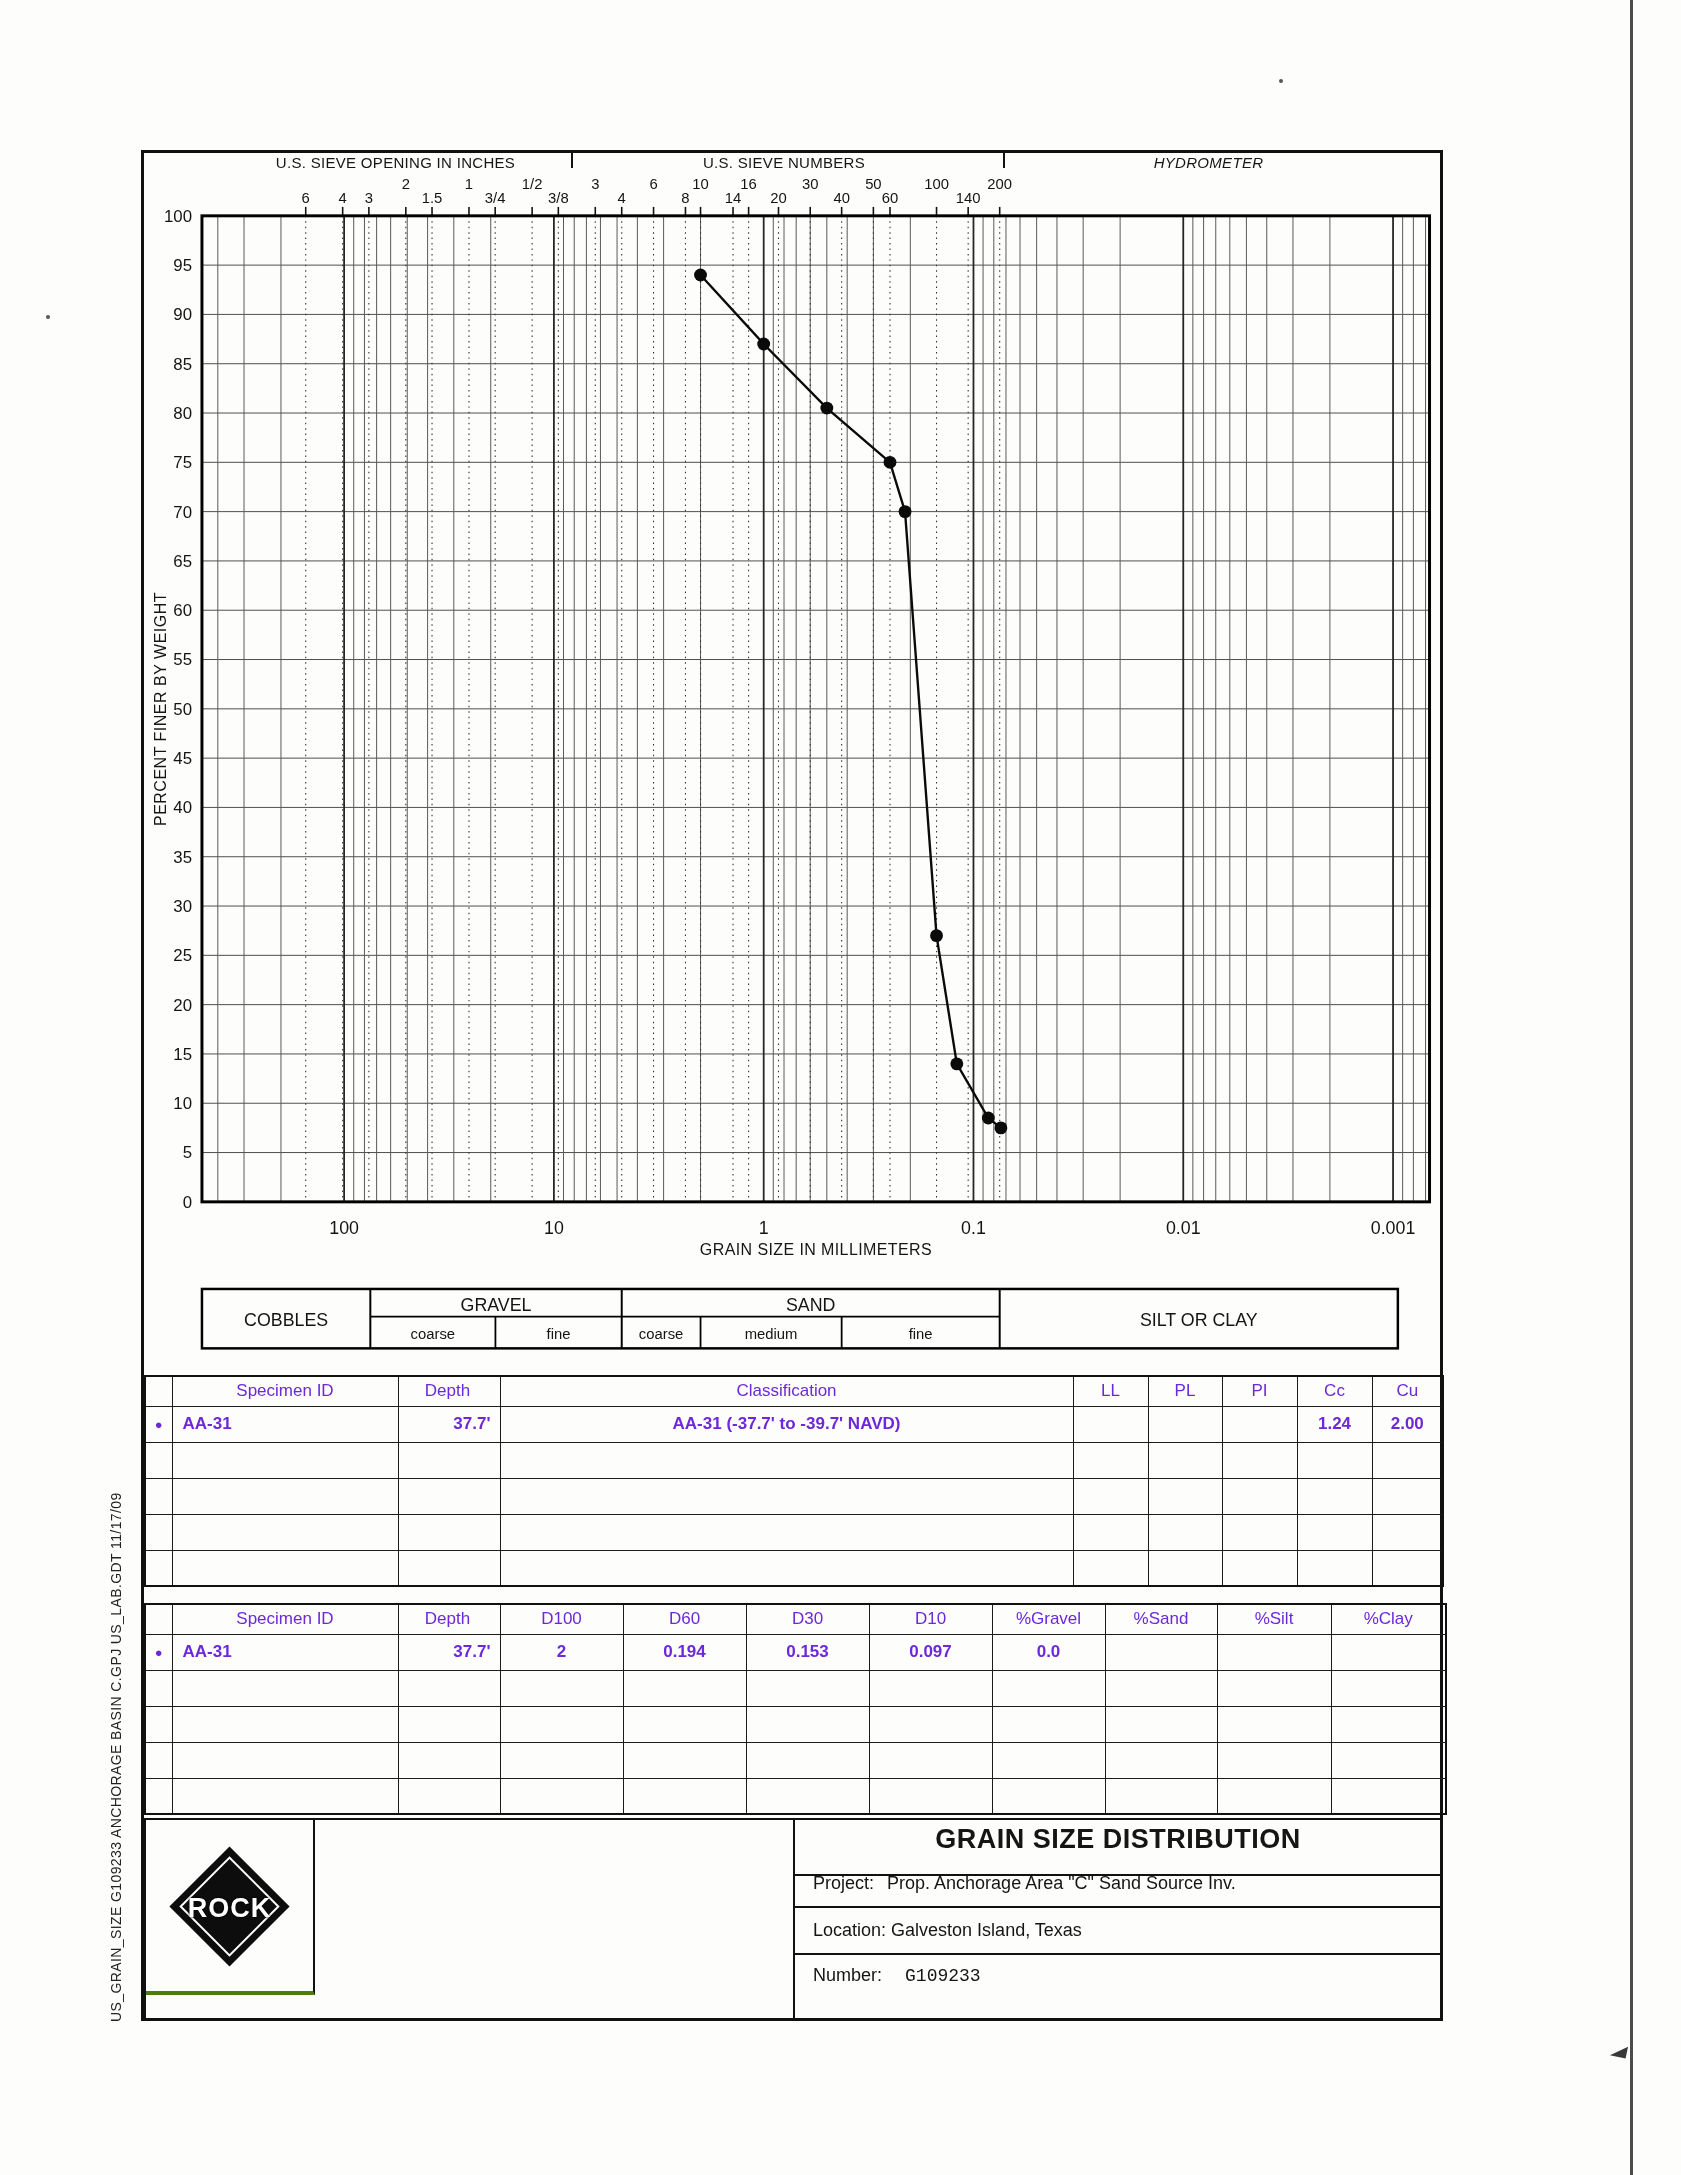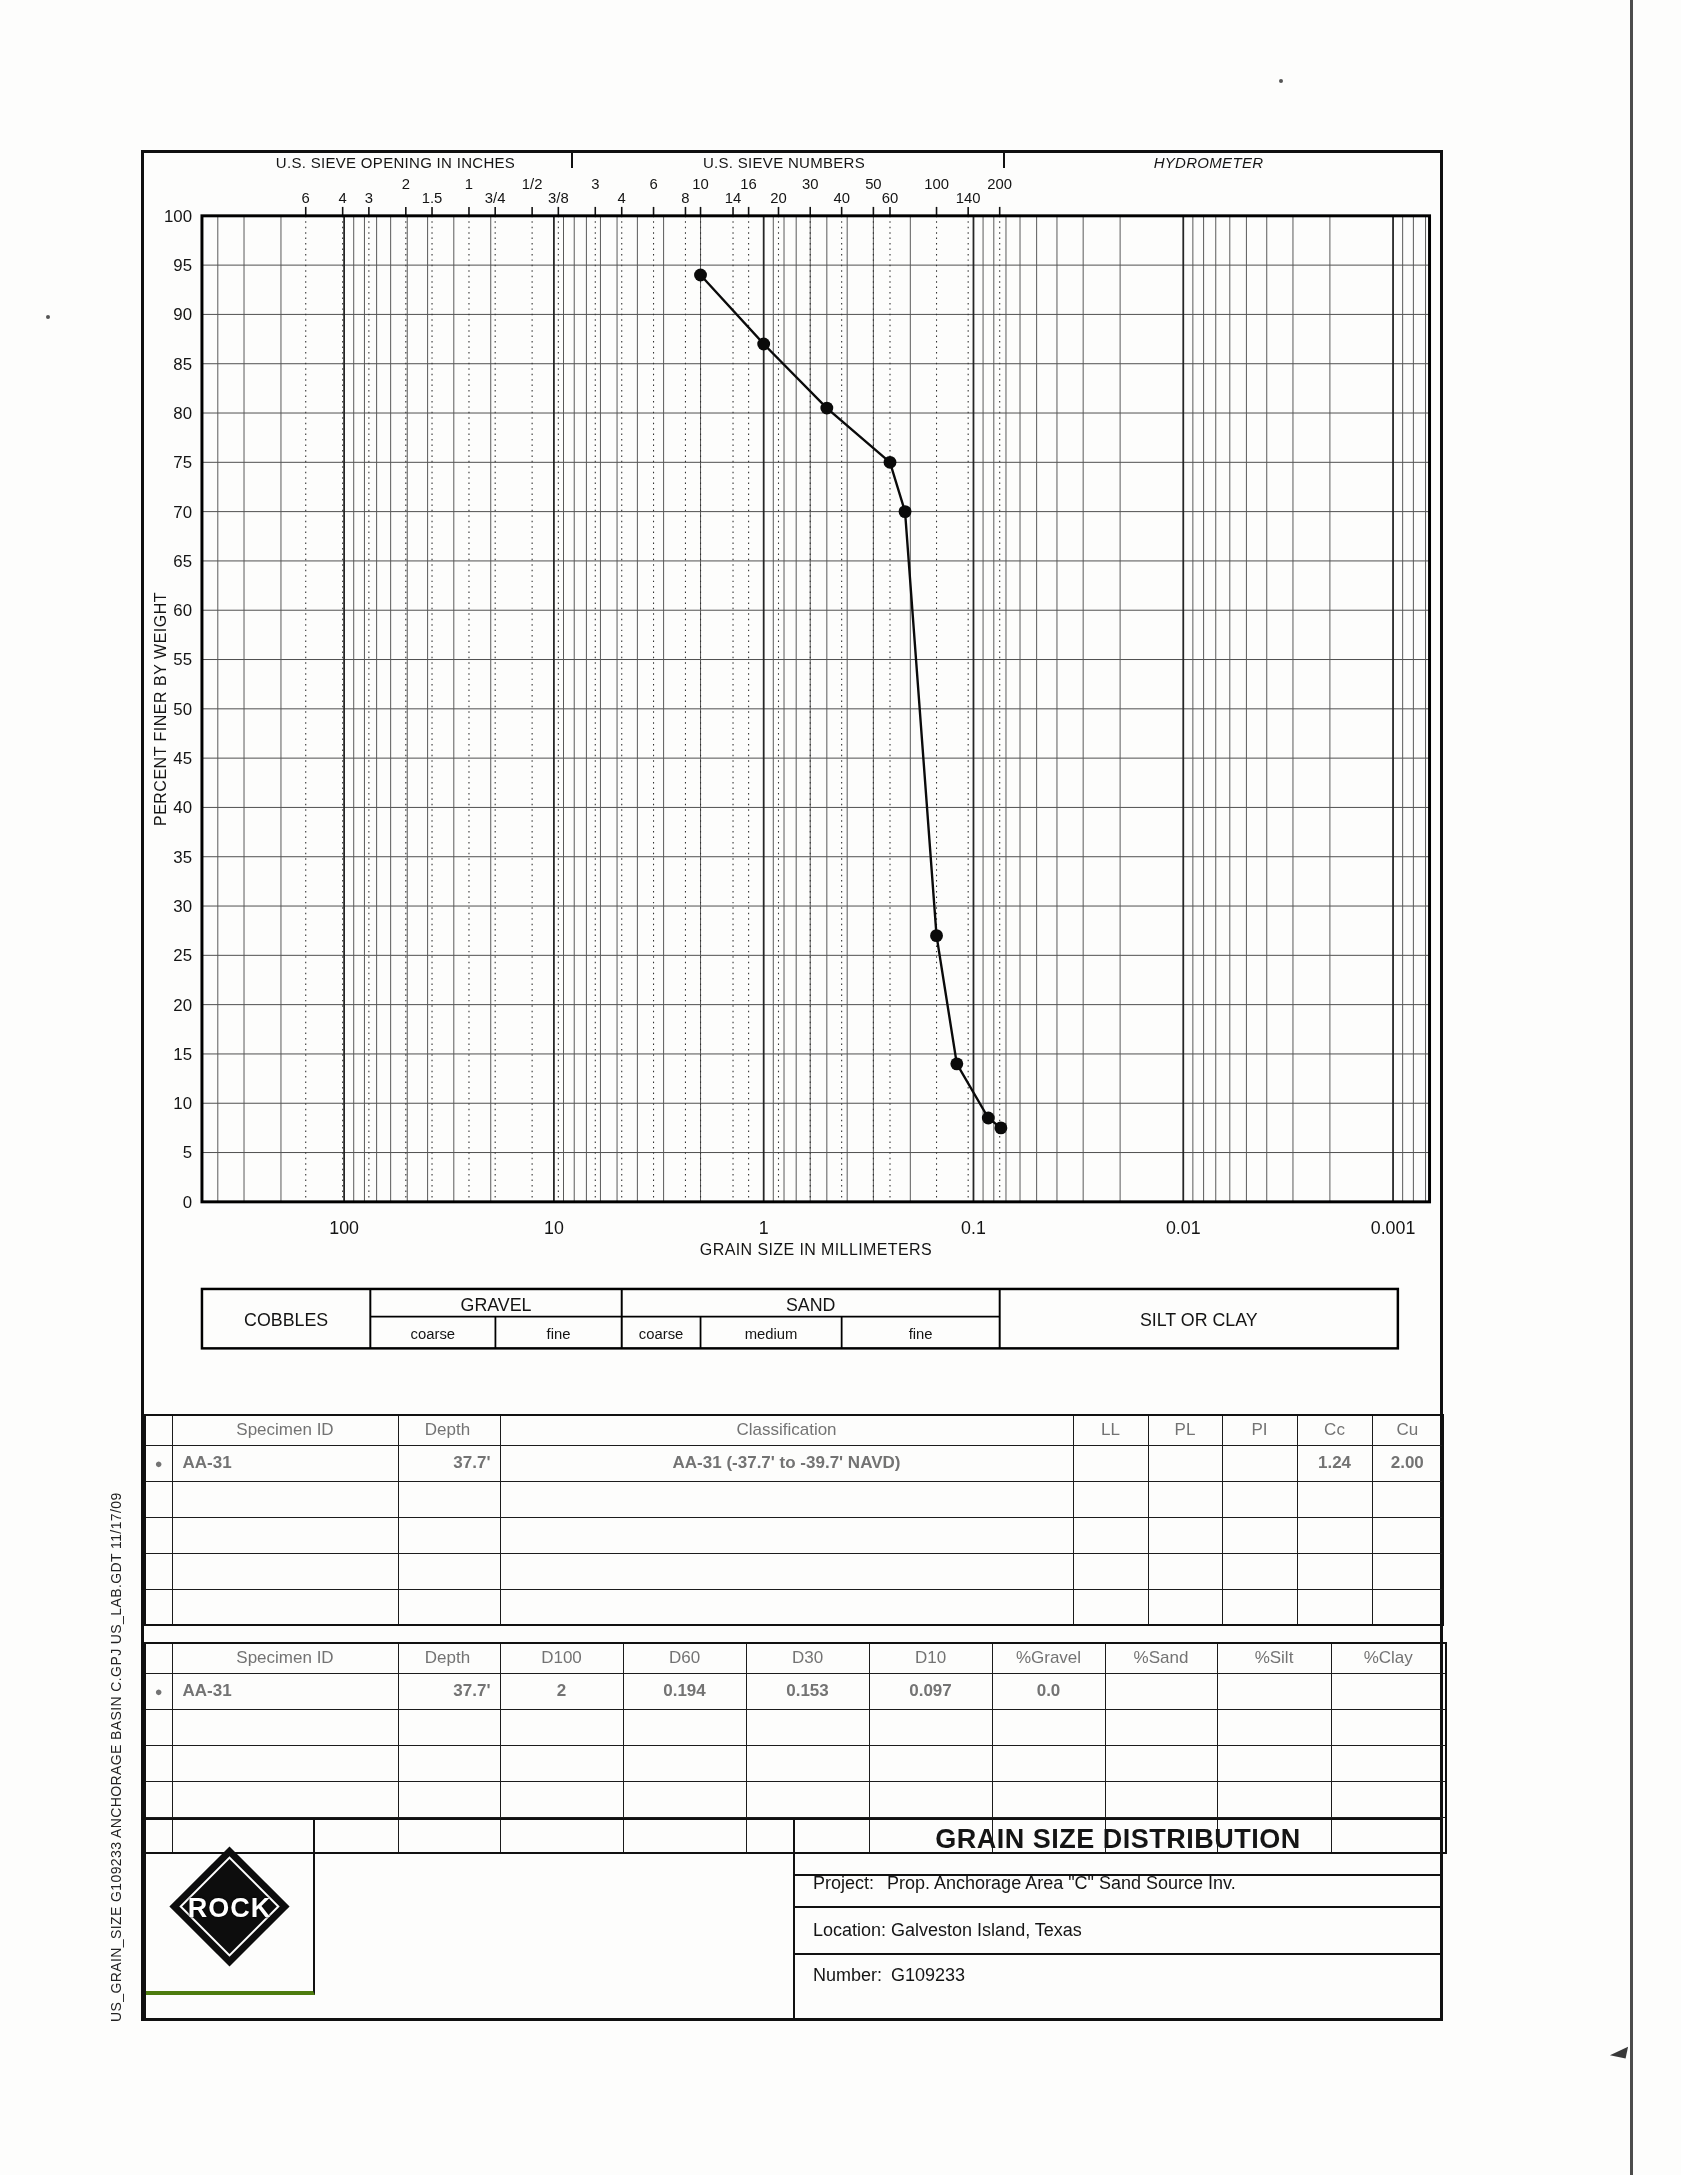--- a/index.html
+++ b/index.html
@@ -6,22 +6,22 @@
   .page{position:relative;width:1681px;height:2175px;background:#fdfdfc;overflow:hidden;
         font-family:"Liberation Sans","DejaVu Sans",sans-serif;color:#151515;}
   .abs{position:absolute;}
   .sheet-border{left:141px;top:150px;width:1302px;height:1871px;border:3px solid #101010;box-sizing:border-box;}
   .hdr-label{top:154px;font-size:15px;text-align:center;letter-spacing:0.3px;}
   .hdr-sep{top:151px;width:2px;height:17px;background:#111;}
   .ylabel{left:139px;top:709px;transform:translate(-50%,-50%) rotate(-90deg);transform-origin:center;
           font-size:16px;letter-spacing:0.5px;white-space:nowrap;left:161px;}
   .xlabel{left:202px;top:1241px;width:1228px;text-align:center;font-size:16px;letter-spacing:0.4px;}
   svg{position:absolute;left:0;top:0;font-family:inherit;pointer-events:none;}
-  .dtable{position:absolute;border-collapse:collapse;table-layout:fixed;font-size:17px;color:#737373;
-          border:2.4px solid #111;margin-top:39px;}
+  .dtable{position:absolute;border-collapse:collapse;table-layout:fixed;font-size:17px;color:#6d28d9;
+          border:2.4px solid #111;}
   .dtable th,.dtable td{border:1.6px solid #1c1c1c;padding:0 6px;overflow:hidden;white-space:nowrap;}
   .dtable thead tr{height:30px;}
   .dtable tbody tr{height:36px;}
   .dtable th{font-weight:400;text-align:center;}
   .th-right{text-align:left;padding-right:9px !important;}
   .ctr{text-align:center;}
   .lft{text-align:left;padding-left:10px !important;}
   .rgt{text-align:right;padding-right:9px !important;}
   .bold{font-weight:700;}
   .marker-cell{text-align:center;font-size:13px;padding:0 !important;}
@@ -459,21 +459,21 @@
       <div class="foot-row fr1">
         <span>Project:</span>
         <span style="margin-left:8px;">Prop. Anchorage Area "C" Sand Source Inv.</span>
       </div>
       <div class="foot-row fr2">
         <span>Location:</span>
         <span style="margin-left:0;">Galveston Island, Texas</span>
       </div>
       <div class="foot-row fr3">
         <span>Number:</span>
-        <span style="margin-left:4px;">G109233</span>
+        <span style="margin-left:18px;font-family:Liberation Mono, monospace;">G109233</span>
       </div>
     </div>
   </div>
 
   <div class="abs sidebar-text">US_GRAIN_SIZE  G109233 ANCHORAGE BASIN C.GPJ  US_LAB.GDT  11/17/09</div>
 
   <div class="abs scan-line"></div>
   <div class="abs scan-mark"></div>
   <div class="abs scan-dot" style="left:1279px;top:79px;"></div>
   <div class="abs scan-dot" style="left:46px;top:315px;"></div>

